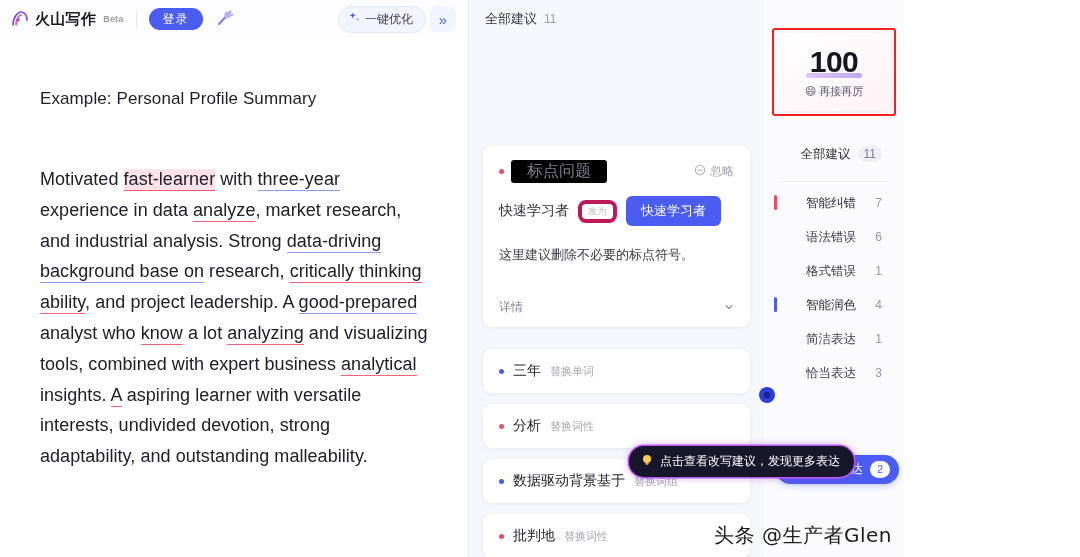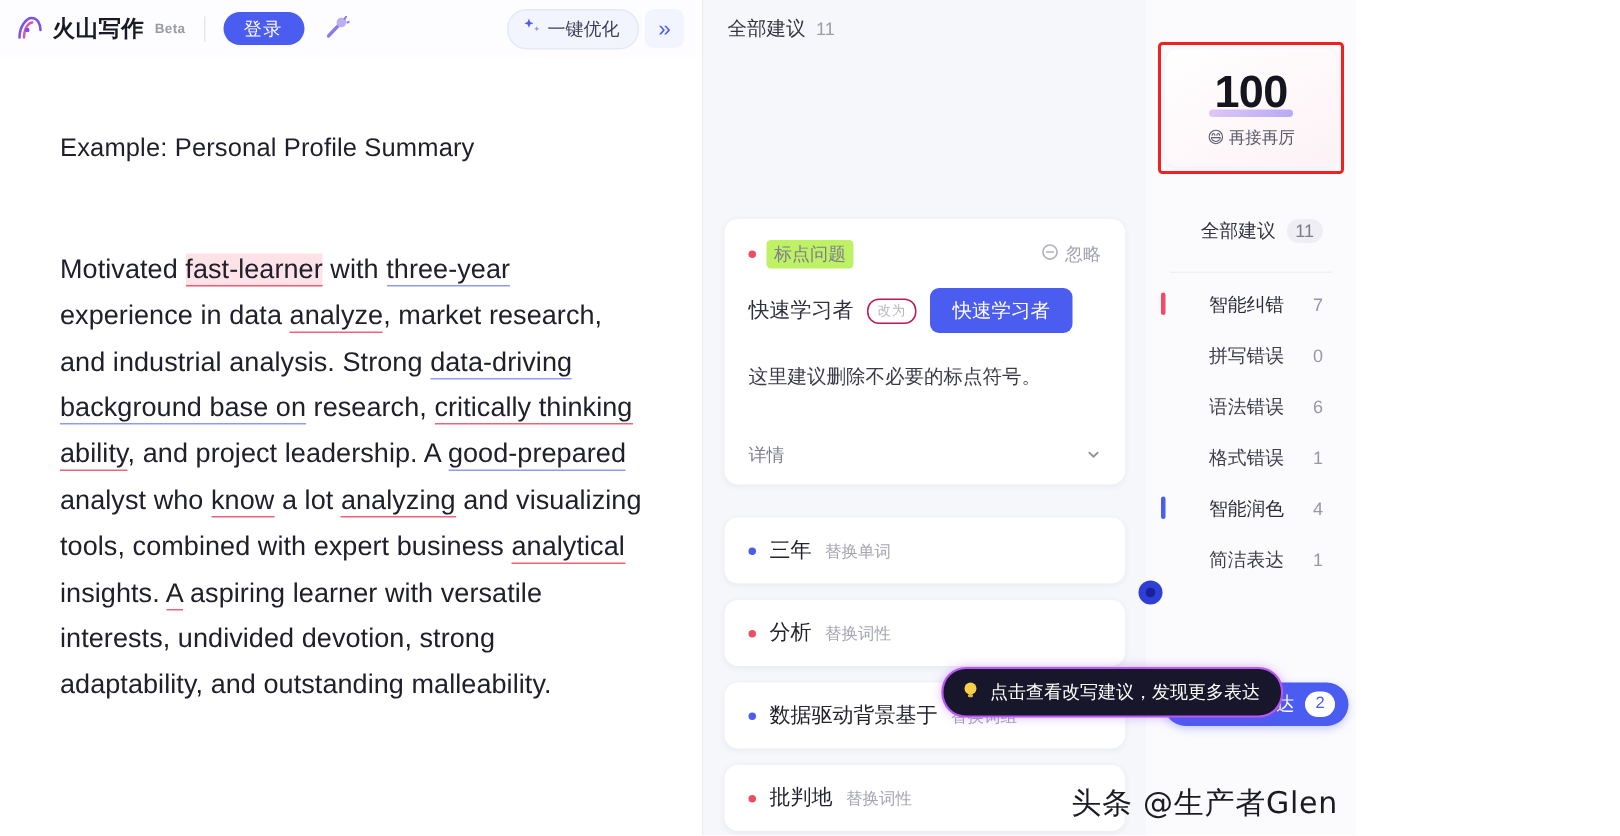--- a/index.html
+++ b/index.html
@@ -115,36 +115,36 @@
   }
   .card-head {
     display: flex; align-items: center; justify-content: space-between;
     margin-bottom: 13px;
   }
   .card-tag { display: flex; align-items: center; gap: 7px; }
   .dot { width: 5px; height: 5px; border-radius: 50%; flex: 0 0 5px; }
   .dot-red { background: #ef4c63; }
   .dot-blue { background: #4b5cf0; }
   .tag-label {
-    font-size: 12px; color: #7d7d8e;
-    background: #bef264; border-radius: 3px;
-    padding: 1px 5px;
+    font-size: 16px; color: #7d7d8e;
+    background: #000000; border-radius: 3px;
+    padding: 1px 16px;
   }
   .ignore {
     display: flex; align-items: center; gap: 4px;
     font-size: 12px; color: #a3a3b2; cursor: pointer;
   }
   .repl-row {
     display: flex; align-items: center; gap: 9px;
     margin-bottom: 19px;
   }
   .repl-old { font-size: 14px; color: #30303e; }
   .arrow-chip {
     font-size: 9px; color: #b6b6c4;
-    border: 1px solid #be185d; border-radius: 8px;
+    border: 4px solid #be185d; border-radius: 8px;
     padding: 1px 6px; letter-spacing: .5px; text-align: center;
   }
   .repl-new {
     background: #4b5cf0; color: #fff;
     font-size: 13px; padding: 6px 15px;
     border-radius: 6px; cursor: pointer;
     border: none;
   }
   .card-desc {
     font-size: 13px; color: #3a3a49; line-height: 20px;
@@ -409,39 +409,39 @@
           <span class="nav-label">全部建议</span>
           <span class="nav-count pill">11</span>
         </div>
         <div class="nav-sep"></div>
         <div class="nav-row lvl1">
           <span class="bar" style="background: rgb(239, 76, 99);"></span>
           <span class="nav-label">智能纠错</span>
           <span class="nav-count">7</span>
         </div>
         <div class="nav-row lvl2">
-          <span class="nav-label">拼写错误</span>
-          <span class="nav-count">0</span>
-        </div>
-        <div class="nav-row lvl2">
           <span class="nav-label">语法错误</span>
           <span class="nav-count">6</span>
         </div>
         <div class="nav-row lvl2">
           <span class="nav-label">格式错误</span>
           <span class="nav-count">1</span>
         </div>
         <div class="nav-row lvl1">
           <span class="bar" style="background: rgb(75, 92, 240);"></span>
           <span class="nav-label">智能润色</span>
           <span class="nav-count">4</span>
         </div>
         <div class="nav-row lvl2">
           <span class="nav-label">简洁表达</span>
           <span class="nav-count">1</span>
+        </div>
+        <div class="nav-row lvl2">
+          <span class="nav-label">恰当表达</span>
+          <span class="nav-count">3</span>
         </div>
       </div>
 
     <div class="discover-wrap">
       <span class="side-gear">
         <svg width="22" height="22" viewBox="0 0 22 22">
           <circle cx="11" cy="11" r="8" fill="#2e3fd6"></circle>
           <circle cx="11" cy="11" r="3.2" fill="#1a2196"></circle>
         </svg>
       </span>

